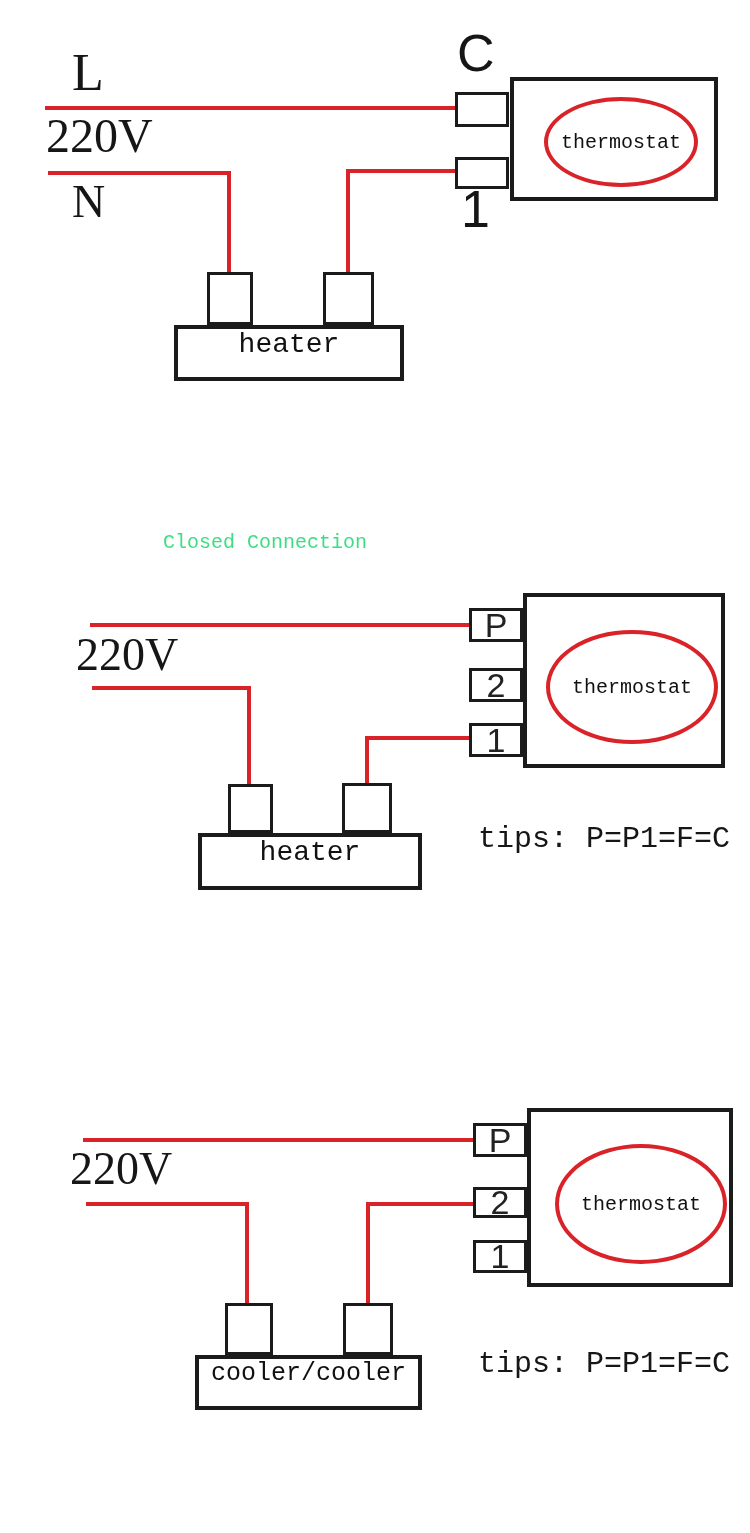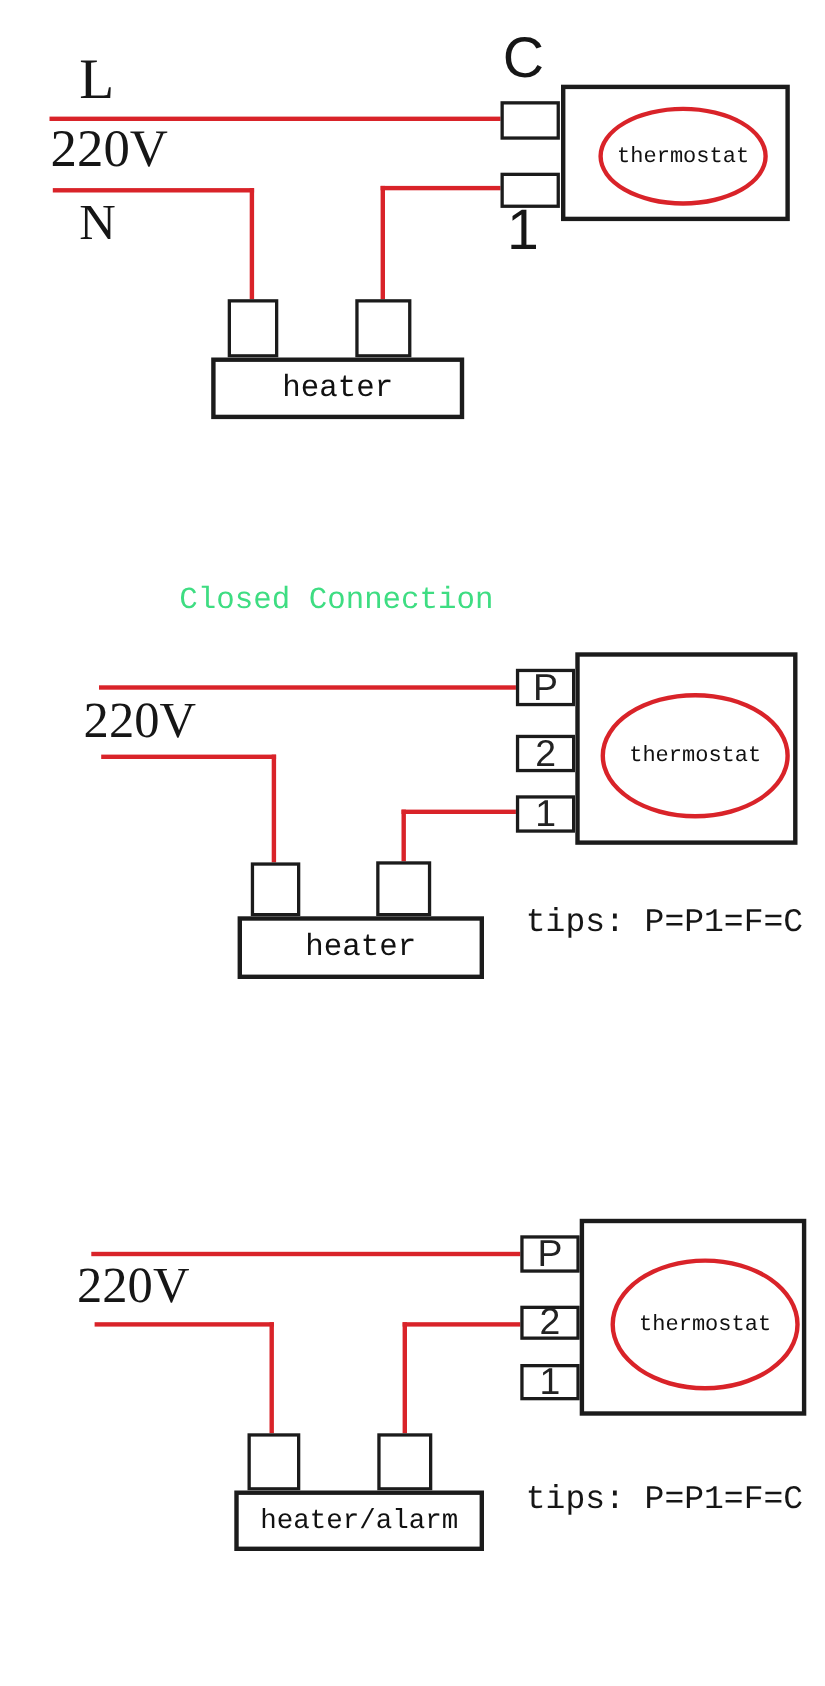--- a/index.html
+++ b/index.html
@@ -13,22 +13,22 @@
   .sans  { font-family:"Liberation Sans", sans-serif; }
   .green { color:#3edd82; }
   .term { position:absolute; background:#ffffff; border:3px solid #1b1b1b;
           display:flex; align-items:center; justify-content:center;
           font-family:"Liberation Sans", sans-serif; font-size:34px; color:#222; }
   .devbox { position:absolute; background:#ffffff; border:4px solid #1b1b1b; }
   .ellipse { position:absolute; border:4px solid #d92329; border-radius:50%;
              display:flex; align-items:center; justify-content:center;
              font-family:"Liberation Mono", monospace; font-size:20px; color:#111; }
   .loadbox { position:absolute; background:#ffffff; border:4px solid #1b1b1b;
-             display:flex; align-items:center; justify-content:center;
-             font-family:"Liberation Mono", monospace; color:#111;margin-left:18px; }
+             display:flex; justify-content:center;
+             font-family:"Liberation Mono", monospace; color:#111; }
 
   
   .d1-label-l    { left:72px;  top:47px;  font-size:52px; }
   .d1-label-220v { left:46px;  top:112px; font-size:48px; }
   .d1-label-n    { left:72px;  top:179px; font-size:46px; }
   .d1-wire-l       { left:45px;  top:106px; width:455px; height:4px; }
   .d1-wire-n       { left:48px;  top:171px; width:183px; height:4px; }
   .d1-wire-n-vert  { left:227px; top:171px; width:4px;  height:103px; }
   .d1-wire-r-vert  { left:346px; top:169px; width:4px;  height:105px; }
   .d1-wire-r-horiz { left:346px; top:169px; width:158px; height:4px; }
@@ -36,21 +36,21 @@
   .d1-term-1 { left:455px; top:157px; width:48px; height:26px; }
   .d1-label-c { left:457px; top:27px;  font-size:52px; }
   .d1-label-1 { left:461px; top:183px; font-size:52px; }
   .d1-thermo-box { left:510px; top:77px; width:200px; height:116px; }
   .d1-ellipse    { left:544px; top:97px; width:146px; height:82px; }
   .d1-heater-term-left  { left:207px; top:272px; width:40px; height:47px; }
   .d1-heater-term-right { left:323px; top:272px; width:45px; height:47px; }
   .d1-heater-box { left:174px; top:325px; width:222px; height:48px; font-size:28px; }
 
   
-  .d2-title      { left:163px; top:533px;  font-size:28px; }
+  .d2-title      { left:163px; top:533px;  font-size:20px; }
   .d2-label-220v { left:76px;  top:632px;  font-size:46px; }
   .d2-wire-p       { left:90px;  top:623px;  width:385px; height:4px; }
   .d2-wire-n       { left:92px;  top:686px;  width:159px; height:4px; }
   .d2-wire-n-vert  { left:247px; top:686px;  width:4px;  height:100px; }
   .d2-wire-1-vert  { left:365px; top:736px;  width:4px;  height:49px; }
   .d2-wire-1-horiz { left:365px; top:736px;  width:110px; height:4px; }
   .d2-term-p { left:469px; top:608px; width:48px; height:28px; }
   .d2-term-2 { left:469px; top:668px; width:48px; height:28px; }
   .d2-term-1 { left:469px; top:723px; width:48px; height:28px; }
   .d2-thermo-box { left:523px; top:593px; width:194px; height:167px; }
@@ -164,19 +164,19 @@
     <div class="term d3-term-1">
       <span>1</span>
     </div>
     <div class="ellipse d3-ellipse">
       <span>thermostat</span>
     </div>
 
     <div class="term d3-cooler-term-left"></div>
     <div class="term d3-cooler-term-right"></div>
     <div class="loadbox d3-cooler-box">
-      <span>heater/alarm</span>
+      <span>cooler/cooler</span>
     </div>
 
     <span class="lbl mono d3-tips">tips: P=P1=F=C</span>
   </div>
 
 </div>
 
 </body></html>

